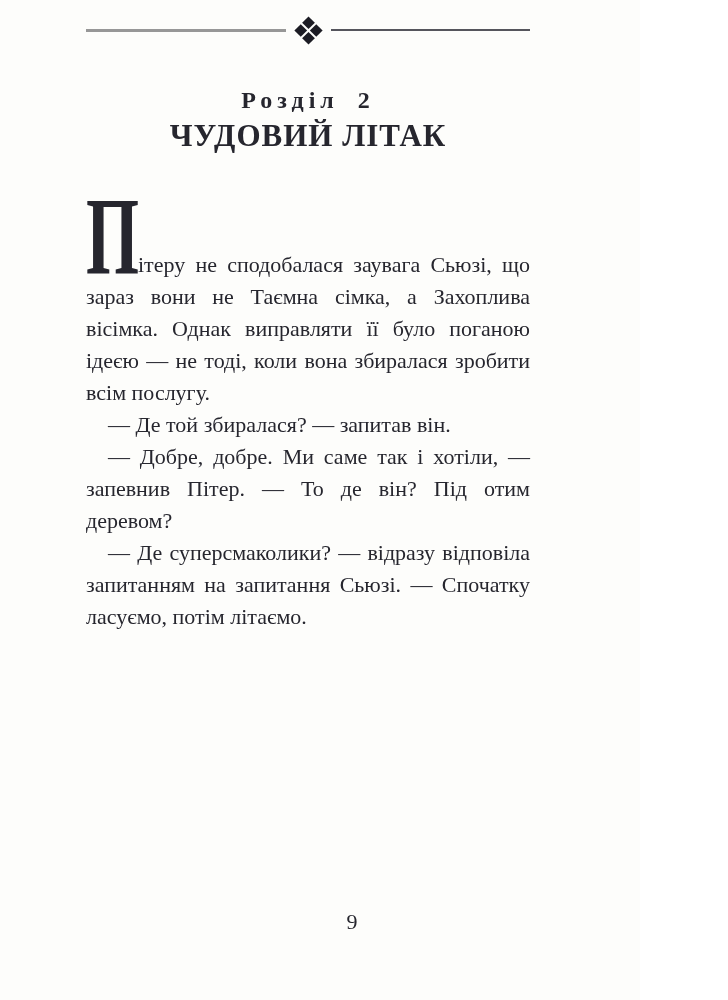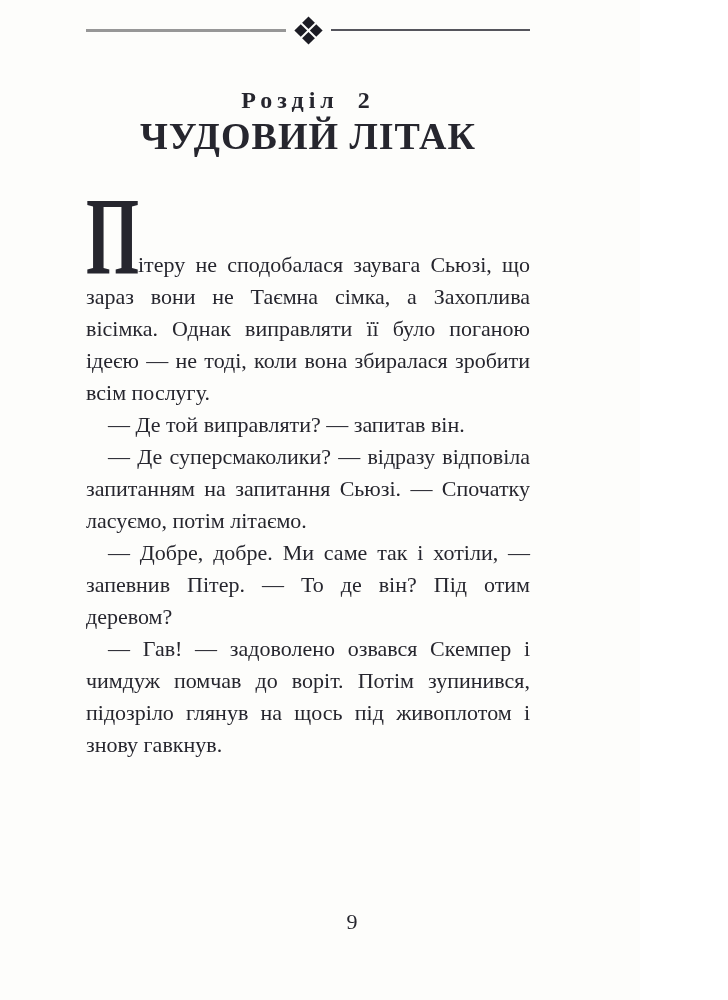--- a/index.html
+++ b/index.html
@@ -37,21 +37,21 @@
     font-weight: bold;
     font-size: 24px;
     line-height: 26px;
     letter-spacing: 5px;
     word-spacing: 8px;
   }
   .chapter-title {
     margin: 6px 0 0;
     text-align: center;
     font-weight: bold;
-    font-size: 38px;
+    font-size: 31px;
     line-height: 34px;
     letter-spacing: 1px;
   }
 
   .body-text {
     margin-top: 96px;
     font-size: 22px;
     line-height: 32px;
     text-align: justify;
   }
@@ -96,21 +96,20 @@
       <path d="M18 19.6 L25.4 27 L18 34.4 L10.6 27 Z"></path>
     </svg>
     <div class="rule rule-right"></div>
   </div>
 
   <h2 class="chapter-label">Розділ 2</h2>
   <h1 class="chapter-title">ЧУДОВИЙ ЛІТАК</h1>
 
   <div class="body-text">
     <p class="first"><span class="dropcap">П</span><span>ітеру не сподобалася заувага Сьюзі, що зараз вони не Таємна сімка, а Захоплива вісімка. Однак виправляти її було поганою ідеєю — не тоді, коли вона збиралася зробити всім послугу.</span></p>
-    <p>— Де той виправляти? — запитав він.</p>
+    <p>— Де той збиралася? — запитав він.</p>
+    <p>— Добре, добре. Ми саме так і хотіли, — запевнив Пітер. — То де він? Під отим деревом?</p>
     <p>— Де суперсмаколики? — відразу відповіла запитанням на запитання Сьюзі. — Спочатку ласуємо, потім літаємо.</p>
-    <p>— Добре, добре. Ми саме так і хотіли, — запевнив Пітер. — То де він? Під отим деревом?</p>
-    <p>— Гав! — задоволено озвався Скемпер і чимдуж помчав до воріт. Потім зупинився, підозріло глянув на щось під живоплотом і знову гавкнув.</p>
   </div>
 
   <div class="page-number">9</div>
 
 </div>
 
 </body></html>

